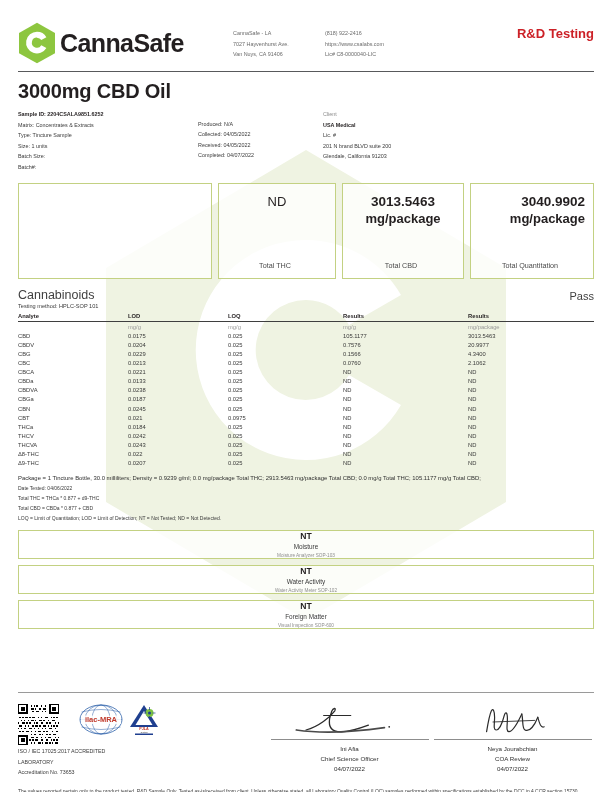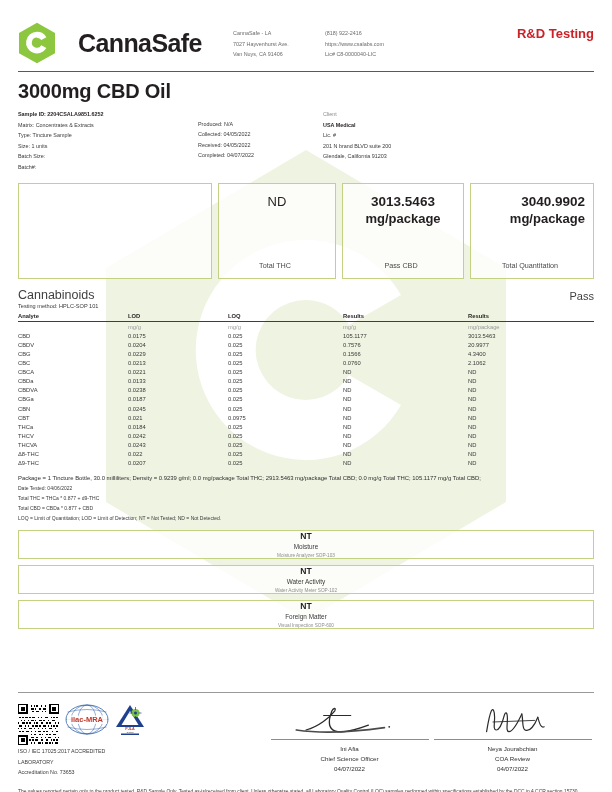--- a/index.html
+++ b/index.html
@@ -20,21 +20,21 @@
     left: 106px; top: 150px;
     width: 400px; height: 470px;
     z-index: 0;
     pointer-events:none;
   }
 
   #page { position: relative; z-index: 2; padding: 22px 18px 10px 18px; height:100%; }
 
   
   .hdr { display:flex; align-items:flex-start; }
-  .logo-wrap { display:flex; align-items:center; width: 215px; gap: 18px; }
+  .logo-wrap { display:flex; align-items:center; width: 215px; }
   .hexlogo { width: 38px; height: 42px; flex:0 0 auto; }
   .brand { font-size: 25px; font-weight: bold; letter-spacing:-.6px; margin-left: 4px; color:#231f20; }
   .lab-addr, .lab-web {
     font-size: 5.4px; line-height: 1.95; color:#6b6b6b; padding-top: 6px;
   }
   .lab-addr { width: 92px; }
   .lab-web { width: 150px; }
   .rnd {
     margin-left:auto; color:#cc2127; font-size:13px; font-weight:bold; padding-top:4px;
   }
@@ -101,21 +101,21 @@
   }
   .nt-val { font-size:8.6px; font-weight:bold; color:#231f20; }
   .nt-lbl { font-size:6.4px; color:#3a3a3a; margin-top:2px; }
   .nt-sop { font-size:4.7px; color:#8d8d8d; margin-top:3px; }
 
   
   .foot-rule { border-top:1.1px solid #9a9a9a; margin-top:63px; }
   .footer { display:flex; margin-top:11px; align-items:flex-start; }
   .accred { width:250px; display:flex; }
   .qr { width:41px; height:41px; flex:0 0 auto; }
-  .acc-logos { display:flex; align-items:flex-start; margin-left:6px; }
+  .acc-logos { display:flex; align-items:flex-start; margin-left:20px; }
   .ilac { width:44px; height:31px; }
   .pjla { width:30px; height:33px; margin-left:6px; margin-top:-1px; }
   .acc-text { font-size:5.3px; line-height:1.95; color:#3a3a3a; margin-top:2px; }
 
   .sigcol { flex:1; display:flex; flex-direction:column; align-items:center; padding-top:2px; }
   .sig-svg { height:32px; }
   .sig-rule { border-top:.9px solid #8d8d8d; width:158px; margin-top:1px; }
   .sig-name { font-size:6.2px; color:#2f2f2f; margin-top:5px; }
   .sig-role { font-size:6.2px; color:#2f2f2f; margin-top:3px; }
   .sig-date { font-size:6.2px; color:#2f2f2f; margin-top:3px; }
@@ -202,21 +202,21 @@
 
     <div class="sumbox b1">
       <div class="sum-val nd">ND</div>
       <div class="sum-unit"></div>
       <div class="sum-lbl">Total THC</div>
     </div>
 
     <div class="sumbox b2">
       <div class="sum-val">3013.5463</div>
       <div class="sum-unit">mg/package</div>
-      <div class="sum-lbl">Pass CBD</div>
+      <div class="sum-lbl">Total CBD</div>
     </div>
 
     <div class="sumbox b3">
       <div class="sum-val">3040.9902</div>
       <div class="sum-unit">mg/package</div>
       <div class="sum-lbl">Total Quantitation</div>
     </div>
   </div>
 
   <div class="sec-head">

